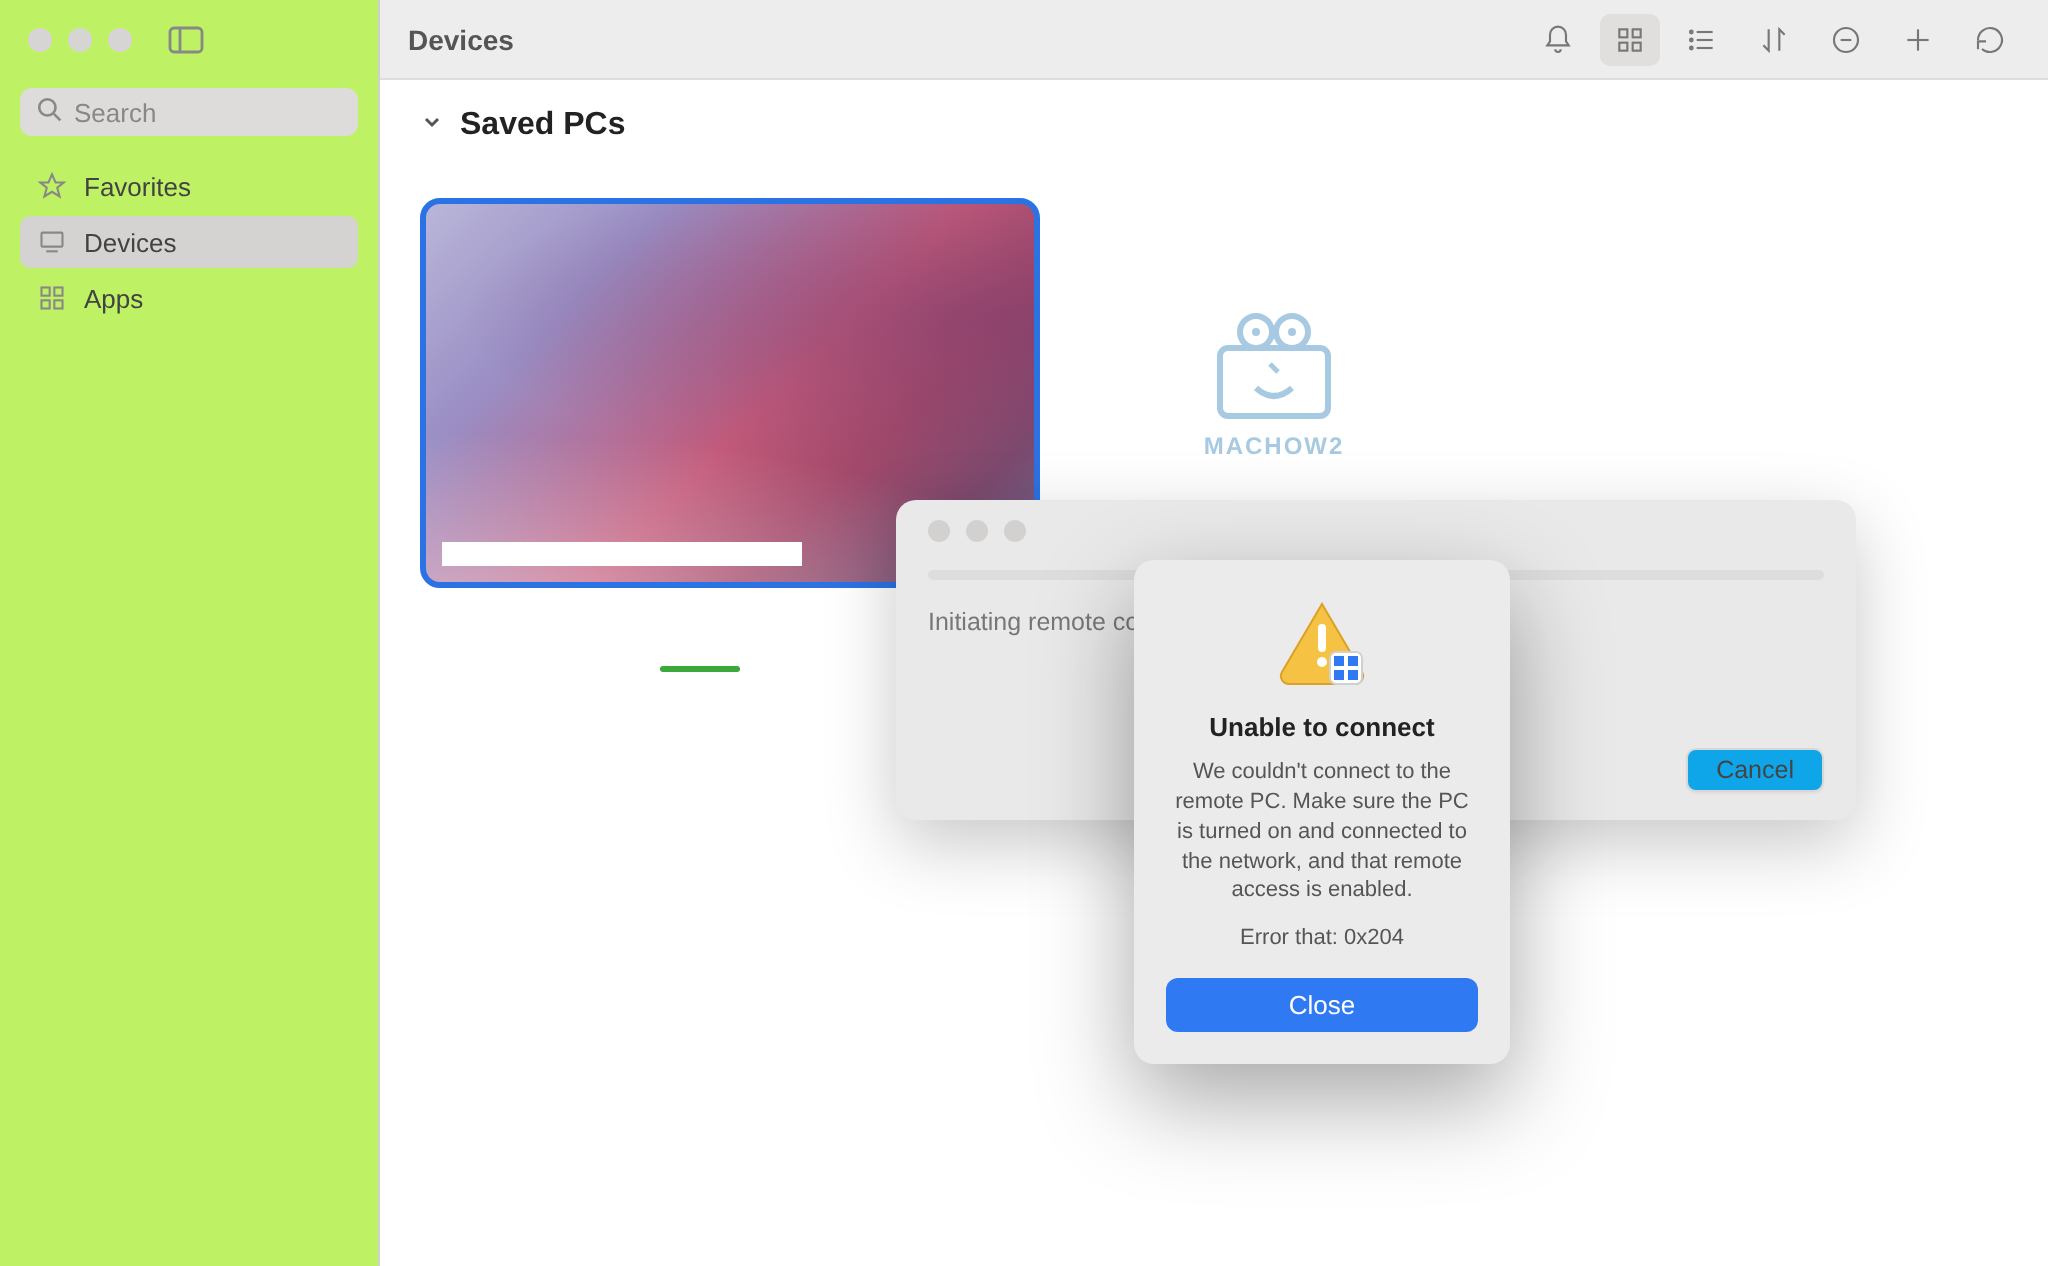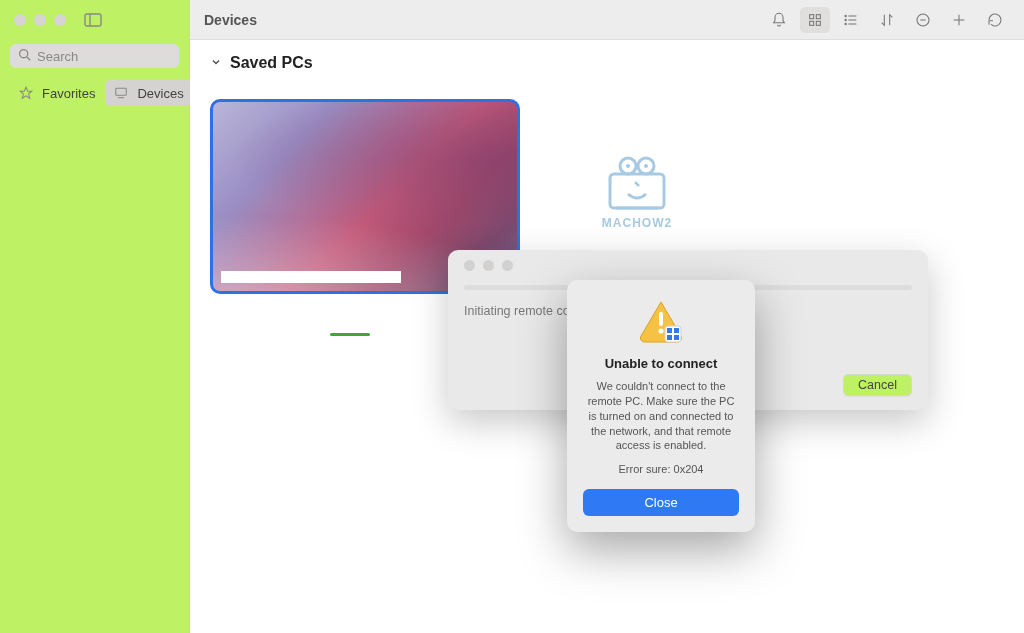--- a/index.html
+++ b/index.html
@@ -52,21 +52,21 @@
       background: #dedcdb;
       border-radius: 6px;
       padding: 4px 8px;
       gap: 6px;
       color: #8a8887;
       font-size: 13px;
     }
     .sidebar-list {
       padding: 4px 10px;
       display: flex;
-      flex-direction: row;
+      flex-direction: column;
       gap: 2px;
     }
     .sidebar-item {
       display: flex;
       align-items: center;
       gap: 8px;
       padding: 5px 8px;
       border-radius: 5px;
       font-size: 13px;
       color: #424242;
@@ -176,21 +176,21 @@
       padding: 10px 16px 12px;
     }
     .sheet .sheet-traffic { display:flex; gap:8px; margin-bottom:10px; }
     .sheet .sheet-traffic .dot { width:11px; height:11px; border-radius:50%; background:#d3d1d0; }
     .sheet .sheet-row { display:flex; align-items:center; gap:8px; font-size:13px; font-weight:600; color:#555; }
     .sheet .sheet-field { background:#fff; height:16px; width:106px; border-radius:2px; }
     .sheet .progress { margin-top:14px; height:5px; background:#dedddc; border-radius:3px; }
     .sheet .status { margin-top:14px; font-size:12.5px; color:#777; }
     .sheet .cancel-btn {
       position:absolute; right:16px; bottom:14px;
-      background:#bef264;
+      background:#0ea5e9;
       border:1px solid #d9d7d6;
       border-radius:5px;
       padding:3px 14px;
       font-size:12.5px;
       color:#444;
       box-shadow: 0 1px 1px rgba(0,0,0,0.04);
     }
     
     .dialog {
       position: absolute;
@@ -257,20 +257,31 @@
         <span>Favorites</span>
       </div>
       <div class="sidebar-item selected">
         <span class="icn">
           <svg width="14" height="14" viewBox="0 0 24 24" fill="none" stroke="currentColor" stroke-width="1.8">
               <rect x="3" y="4" width="18" height="12" rx="1"></rect>
               <line x1="7" y1="20" x2="17" y2="20"></line>
             </svg>
         </span>
         <span>Devices</span>
+      </div>
+      <div class="sidebar-item">
+        <span class="icn">
+          <svg width="14" height="14" viewBox="0 0 24 24" fill="none" stroke="currentColor" stroke-width="1.8">
+              <rect x="3" y="3" width="7" height="7"></rect>
+              <rect x="14" y="3" width="7" height="7"></rect>
+              <rect x="3" y="14" width="7" height="7"></rect>
+              <rect x="14" y="14" width="7" height="7"></rect>
+            </svg>
+        </span>
+        <span>Apps</span>
       </div>
     </div>
   </aside>
 
   <main class="main">
     <div class="toolbar">
       <span class="toolbar-title">Devices</span>
       <span class="toolbar-spacer"></span>
       <span class="tb-btn">
         <svg width="16" height="16" viewBox="0 0 24 24" fill="none" stroke="currentColor" stroke-width="1.6">
@@ -373,15 +384,15 @@
       <circle cx="24" cy="33" r="2.5" fill="#fff"></circle>
       <rect x="28" y="28" width="16" height="16" rx="3" fill="#fff" stroke="#d0d0d0"></rect>
       <rect x="30" y="30" width="5" height="5" fill="#2f79f2"></rect>
         <rect x="37" y="30" width="5" height="5" fill="#2f79f2"></rect>
       <rect x="30" y="37" width="5" height="5" fill="#2f79f2"></rect>
         <rect x="37" y="37" width="5" height="5" fill="#2f79f2"></rect>
     </svg>
   </div>
   <h3>Unable to connect</h3>
   <p>We couldn't connect to the remote PC. Make sure the PC is turned on and connected to the network, and that remote access is enabled.</p>
-  <div class="errcode">Error sure: 0x204</div>
+  <div class="errcode">Error that: 0x204</div>
   <button class="close-btn">Close</button>
 </div>
 
 </body></html>

